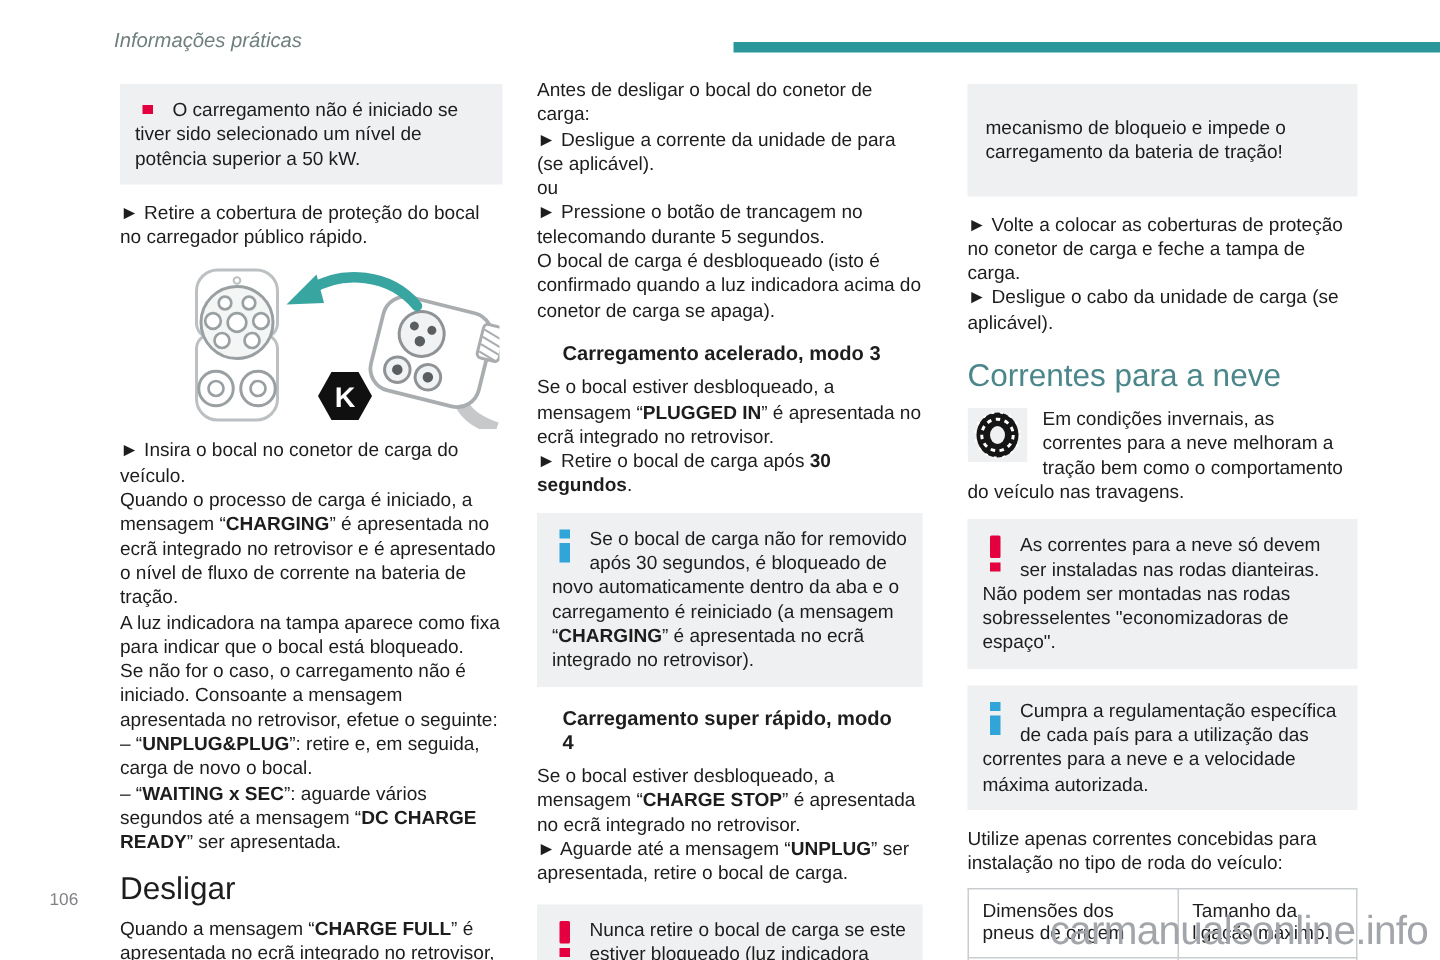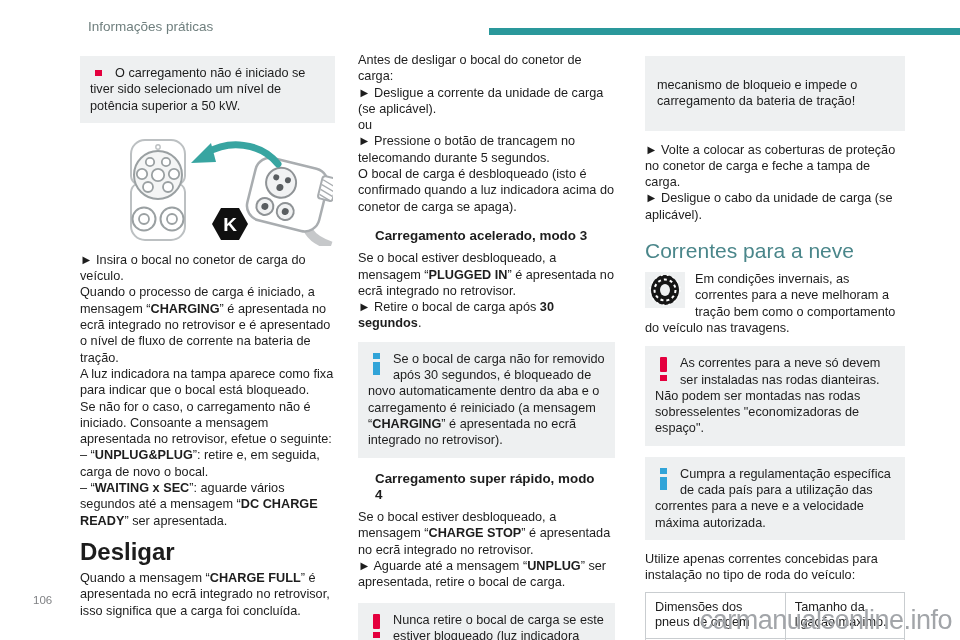--- a/index.html
+++ b/index.html
@@ -7,35 +7,35 @@
     --info-blue:#31a4d8; --box-bg:#eef0f1; --header-gray:#6f7f7e;
     --text:#1d1d1d; --table-border:#c9cdd0; --muted:#808285; --watermark:#a2a5a9;
   }
   *{box-sizing:border-box;}
   html,body{margin:0;padding:0;}
   body{
     width:960px;height:640px;position:relative;overflow:hidden;background:#fff;
     font-family:"Liberation Sans", sans-serif;color:var(--text);
     font-size:12.7px;line-height:16.3px;
   }
-  .header-title{position:absolute;left:88px;top:19px;font-size:13.5px;color:var(--header-gray);}
+  .header-title{position:absolute;left:76px;top:19px;font-size:13.5px;color:var(--header-gray);font-style:italic;}
   .header-bar{position:absolute;left:489px;top:28px;width:471px;height:7px;background:var(--accent-teal);}
   .col{position:absolute;top:52px;}
   .col-1{left:80px;width:255px;}
   .col-2{left:358px;width:257px;}
   .col-3{left:645px;width:260px;}
   p{margin:0;}
   .box{background:var(--box-bg);padding:9px 10px;margin:4px 0 11px;overflow:hidden;}
   .box.cont{padding:21px 12px;}
   .icon-warning,.icon-info{float:left;width:8px;margin:2px 12px 1px 5px;}
   .icon-warning .bar{width:7px;height:15px;background:var(--warning-red);border-radius:1px;}
   .icon-warning .dot{width:7px;height:6px;background:var(--warning-red);margin-top:3px;}
   .icon-info .dot{width:7px;height:6px;background:var(--info-blue);}
   .icon-info .bar{width:7px;height:13px;background:var(--info-blue);margin-top:3px;}
-  .h-big{font-size:24px;line-height:24px;font-weight:bold;margin:11px 0 6px;}
+  .h-big{font-size:21px;line-height:24px;font-weight:normal;margin:11px 0 6px;}
   .h-teal{font-size:21px;line-height:24px;font-weight:normal;color:var(--heading-teal);margin:16px 0 8px;}
   .h-sub{font-size:13.4px;font-weight:bold;margin:13px 17px 6px;}
   .gap-s{margin-top:5px;}
   .figure{width:253px;height:112px;margin:8px 0 6px;}
   .chain-para{overflow:hidden;}
   .chain-icon{float:left;margin:1px 10px 2px 0;}
   table{border-collapse:collapse;width:100%;margin-top:8px;background:#fff;}
   td{border:1px solid var(--table-border);padding:7px 9px;font-weight:normal;
      text-align:left;vertical-align:top;line-height:15.5px;}
   tr.data-row td{padding:8px 9px;}
@@ -49,20 +49,21 @@
 <div class="header-title">Informações práticas</div>
 <div class="header-bar"></div>
 
 <div class="col col-1">
 
   <div class="box">
     <span class="icon-warning"><span class="bar"></span><span class="dot" style="display:block;"></span></span>
     <p>O carregamento não é iniciado se tiver sido selecionado um nível de potência superior a 50 kW.</p>
   </div>
 
+  <p>►  Retire a cobertura de proteção do bocal no carregador público rápido.</p>
 
   <div class="figure">
     <svg viewBox="0 0 253 112" width="253" height="112">
 
       <path d="M251,112 C230,105 221,93 228,74" fill="none" stroke="#c6c8ca" stroke-width="9"></path>
 
       <g transform="rotate(14 205 62)">
         <rect x="170" y="28" width="74" height="64" rx="15" fill="#fff" stroke="#a9adb0" stroke-width="2.5"></rect>
         <rect x="237" y="33" width="15" height="23" rx="3" fill="#fff" stroke="#a9adb0" stroke-width="2"></rect>
         <path d="M238,37 l13,4 M238,42 l13,4 M238,47 l13,4 M238,52 l13,4" stroke="#a9adb0" stroke-width="1.4"></path>
@@ -111,21 +112,21 @@
   <p>Se não for o caso, o carregamento não é iniciado. Consoante a mensagem apresentada no retrovisor, efetue o seguinte:</p>
   <p><span>–  “</span><b>UNPLUG&amp;PLUG</b><span>”: retire e, em seguida, carga de novo o bocal.</span></p>
   <p><span>–  “</span><b>WAITING x SEC</b><span>”: aguarde vários segundos até a mensagem “</span><b>DC CHARGE READY</b><span>” ser apresentada.</span></p>
 
   <div class="h-big">Desligar</div>
   <p><span>Quando a mensagem “</span><b>CHARGE FULL</b><span>” é apresentada no ecrã integrado no retrovisor, isso significa que a carga foi concluída.</span></p>
 </div>
 
 <div class="col col-2">
   <p>Antes de desligar o bocal do conetor de carga:</p>
-  <p>►  Desligue a corrente da unidade de carga (se aplicável).</p>
+  <p>►  Desligue a corrente da unidade de para (se aplicável).</p>
   <p>ou</p>
   <p>►  Pressione o botão de trancagem no telecomando durante 5 segundos.</p>
   <p>O bocal de carga é desbloqueado (isto é confirmado quando a luz indicadora acima do conetor de carga se apaga).</p>
 
   <div class="h-sub">Carregamento acelerado, modo 3</div>
   <p><span>Se o bocal estiver desbloqueado, a mensagem “</span><b>PLUGGED IN</b><span>” é apresentada no ecrã integrado no retrovisor.</span></p>
   <p><span>►  Retire o bocal de carga após </span><b>30 segundos</b><span>.</span></p>
 
   <div class="box" style="margin-top:10px;">
     <span class="icon-info">

